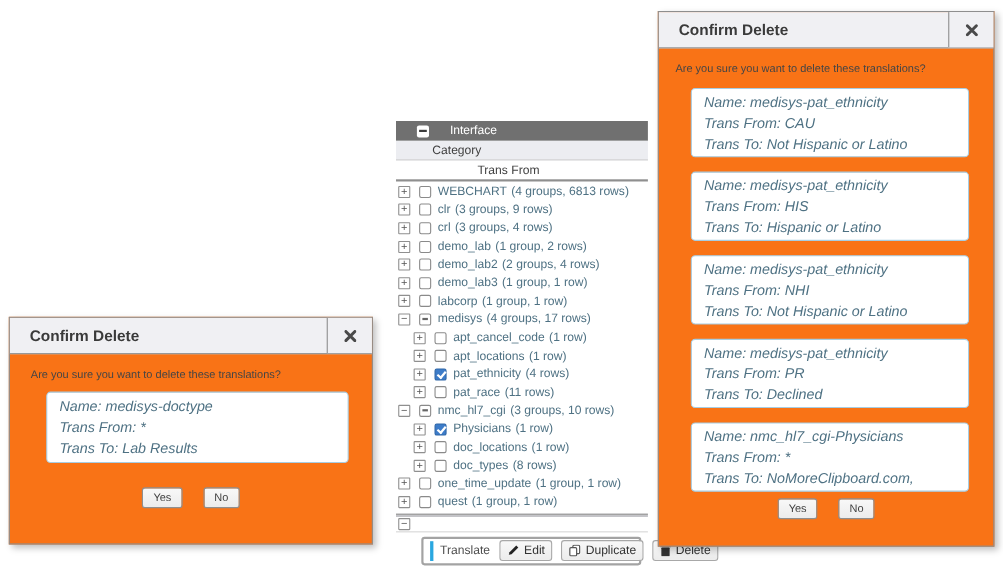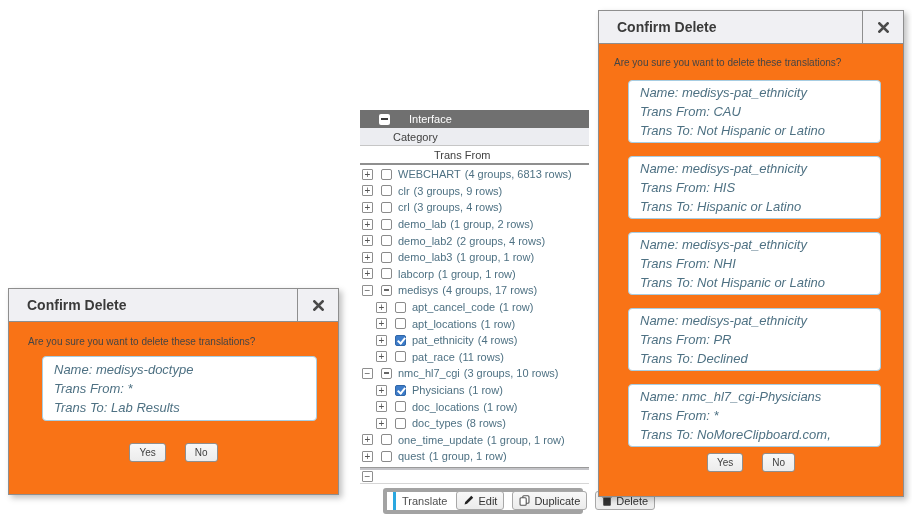--- a/index.html
+++ b/index.html
@@ -94,21 +94,21 @@
   }
   .cb.indeterminate::after{
     content:""; position:absolute; left:2px; top:3.5px; width:5px; height:2px; background:#666;
   }
   .lbl{cursor:pointer;}
   .meta{margin-left:4px;}
   .tree-divider{height:3px; background:#c4c4c8; border-top:1px solid #9a9a9a; margin-top:2px;}
   .collapse-row{height:14px; display:flex; align-items:center; border-bottom:1px solid #d6d6d6; padding-left:2px;}
   .collapse-row .exp{margin-right:0;}
   .toolbar{
-    margin:4px 0 16px 23px; width:200px; height:26px; border:4px solid #a3a3a3; border-radius:3px;
+    margin:4px 0 16px 23px; width:200px; height:26px; border:2px solid #a3a3a3; border-radius:3px;
     background:#fff; display:flex; align-items:center; padding:0 5px;
   }
   .accent-bar{width:3px; height:18px; background:var(--accent_blue); flex:none; margin-left:1px;}
   .translate-label{margin:0 9px 0 6px; color:#4f4f4f; cursor:pointer;}
   .tb-btn{
     font-family:inherit; font-size:11px; color:#333; height:19px;
     display:flex; align-items:center; gap:4px; padding:0 6px; margin-right:8px;
     border:1px solid #a8a8a8; border-radius:3px;
     background:linear-gradient(#f8f8f8,#ececec); cursor:pointer;
   }

